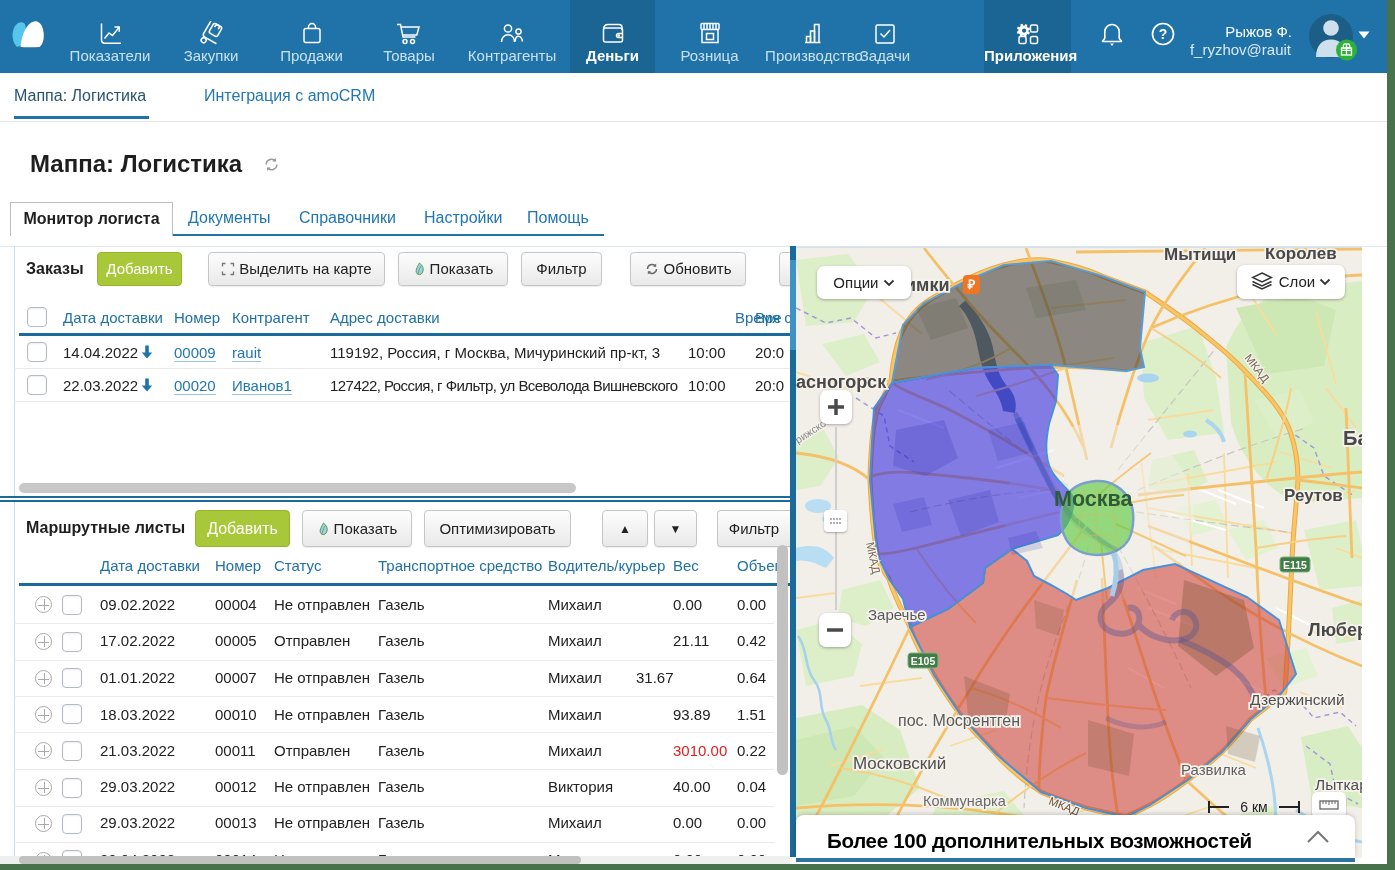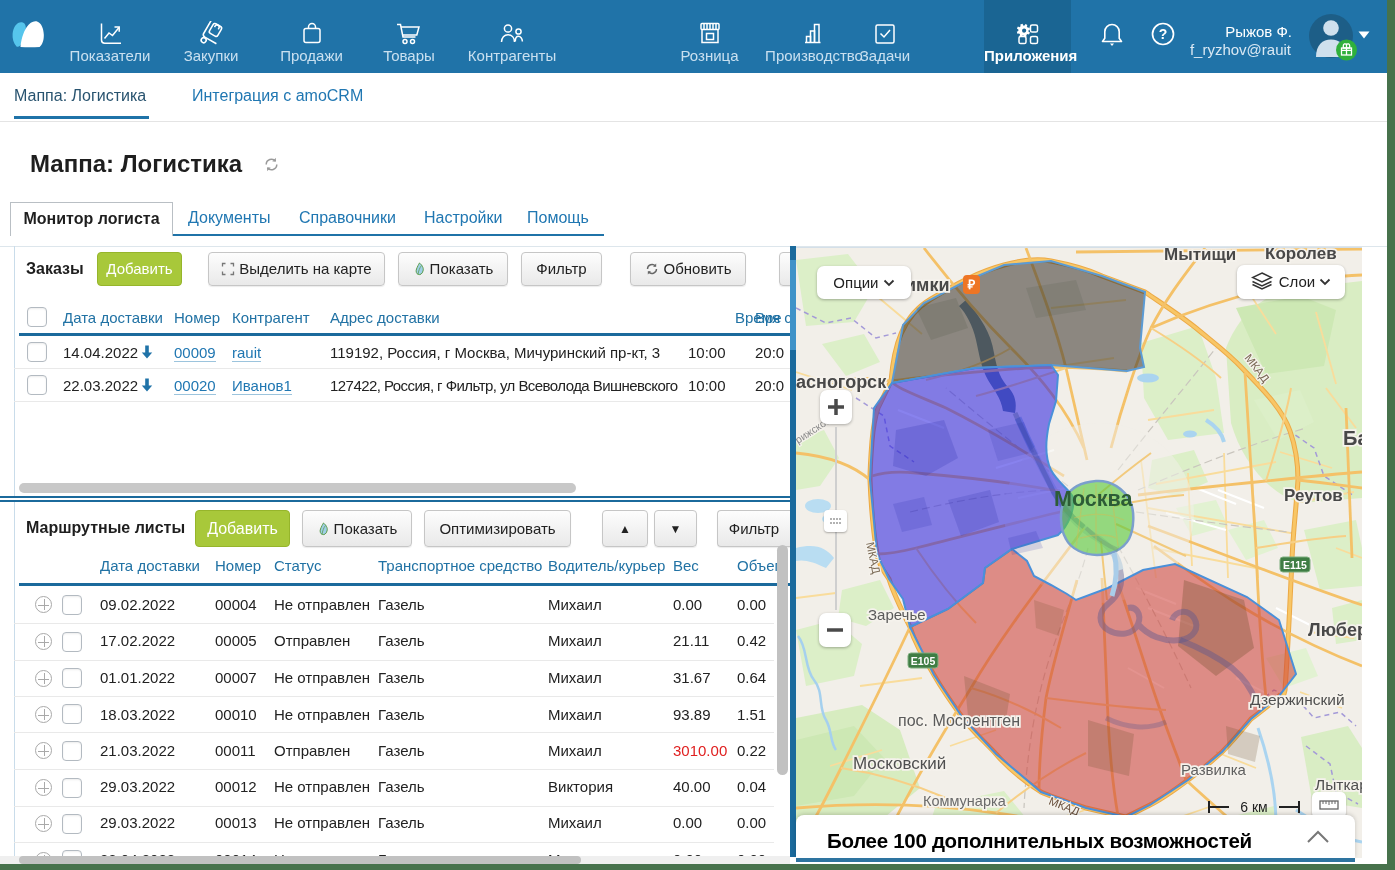--- a/index.html
+++ b/index.html
@@ -75,20 +75,29 @@
   <div class="lb">Товары</div>
 </div>
 <div class="navitem" style="left:460px; width:104px;">
   <svg class="ic" width="28" height="26" viewBox="0 0 28 26" fill="none" stroke="#fff" stroke-width="1.5">
           <circle cx="10" cy="7.5" r="3.6"></circle>
           <path d="M3.5 21c0-4.5 2.8-7.3 6.5-7.3s6.5 2.8 6.5 7.3"></path>
           <circle cx="20.5" cy="10.5" r="2.6"></circle>
           <path d="M17.3 20.5c0-3.2 1.4-5.2 3.2-5.2s3.9 2 3.9 5.2"></path>
         </svg>
   <div class="lb">Контрагенты</div>
+</div>
+<div class="navitem sel" style="left:570px; width:85px;">
+  <svg class="ic" width="27" height="26" viewBox="0 0 27 26" fill="none" stroke="#fff" stroke-width="1.5">
+          <path d="M4 8.5C4 5 6 3.5 9 3.5h10.5c2 0 3 1 3 3V9"></path>
+          <rect x="4" y="7" width="19" height="14" rx="2"></rect>
+          <path d="M23 12.5h-4a2 2 0 0 0 0 4h4" fill="none"></path>
+          <circle cx="19.3" cy="14.5" r="0.6" fill="#fff"></circle>
+        </svg>
+  <div class="lb">Деньги</div>
 </div>
 <div class="navitem" style="left:672px; width:75px;">
   <svg class="ic" width="27" height="26" viewBox="0 0 27 26" fill="none" stroke="#fff" stroke-width="1.5">
           <rect x="4.5" y="2.5" width="18" height="6" rx="1"></rect>
           <path d="M7.5 2.5v6M10.5 2.5v6M13.5 2.5v6M16.5 2.5v6M19.5 2.5v6"></path>
           <path d="M5.5 8.5v13h16v-13"></path>
           <rect x="10" y="12.5" width="7" height="6"></rect>
         </svg>
   <div class="lb">Розница</div>
 </div>
@@ -142,21 +151,21 @@
           <path d="M35.3 32.7a1.8 1.8 0 0 1 3.2-1.2l0 3.5h-3.2zM41.7 32.7a1.8 1.8 0 0 0-3.2-1.2l0 3.5h3.2z"></path>
         </g>
 </svg>
 <svg class="abs" style="left:1358px; top:31px;" width="12" height="8" viewBox="0 0 12 8">
         <path d="M0.5 0.5h11l-5.5 7z" fill="#fff"></path>
       </svg>
 </div>
 <div id="subnav">
   <div class="subtab" style="left:14px; color:#28536f;">Маппа: Логистика</div>
   <div class="abs" style="left:14px; top:43px; width:135px; height:3px; background:#1f73a8;"></div>
-  <div class="subtab" style="left:192px; color:#2077b2;">Интеграция с amoCRM</div>
+  <div class="subtab" style="left:204px; color:#2077b2;">Интеграция с amoCRM</div>
 </div>
 <div id="titlerow">
   <div class="abs" style="left:30px; top:150px; font-size:24px; font-weight:bold; color:#1e1e1e;">Маппа: Логистика</div>
   <svg class="abs" style="left:263px; top:156px;" width="17" height="17" viewBox="0 0 17 17">
         <path d="M3.2 8.5a5.3 5.3 0 0 1 9.4-3.3M13.8 8.5a5.3 5.3 0 0 1-9.4 3.3" fill="none" stroke="#9a9a9a" stroke-width="1.5"></path>
         <path d="M12.9 1.8v3.6h-3.6z" fill="#9a9a9a"></path>
         <path d="M4.1 15.2v-3.6h3.6z" fill="#9a9a9a"></path>
       </svg>
 </div>
 <div id="tabs">
@@ -265,21 +274,21 @@
   <div class="cell" style="left:673px; top:632px;">21.11</div>
   <div class="cell" style="left:737px; top:632px;">0.42</div>
   <div class="rowline" style="left:14px; top:660px; width:760px;"></div>
   <div class="plusic" style="left:35px; top:670px;"></div>
   <div class="chk" style="left:62px; top:668px;"></div>
   <div class="cell" style="left:100px; top:669px;">01.01.2022</div>
   <div class="cell" style="left:215px; top:669px;">00007</div>
   <div class="cell" style="left:274px; top:669px;">Не отправлен</div>
   <div class="cell" style="left:378px; top:669px;">Газель</div>
   <div class="cell" style="left:548px; top:669px;">Михаил</div>
-  <div class="cell" style="left:673px; top:669px;">31.67</div>
+  <div class="cell" style="left:636px; top:669px;">31.67</div>
   <div class="cell" style="left:737px; top:669px;">0.64</div>
   <div class="rowline" style="left:14px; top:696px; width:760px;"></div>
   <div class="plusic" style="left:35px; top:706px;"></div>
   <div class="chk" style="left:62px; top:704px;"></div>
   <div class="cell" style="left:100px; top:706px;">18.03.2022</div>
   <div class="cell" style="left:215px; top:706px;">00010</div>
   <div class="cell" style="left:274px; top:706px;">Не отправлен</div>
   <div class="cell" style="left:378px; top:706px;">Газель</div>
   <div class="cell" style="left:548px; top:706px;">Михаил</div>
   <div class="cell" style="left:673px; top:706px;">93.89</div>

